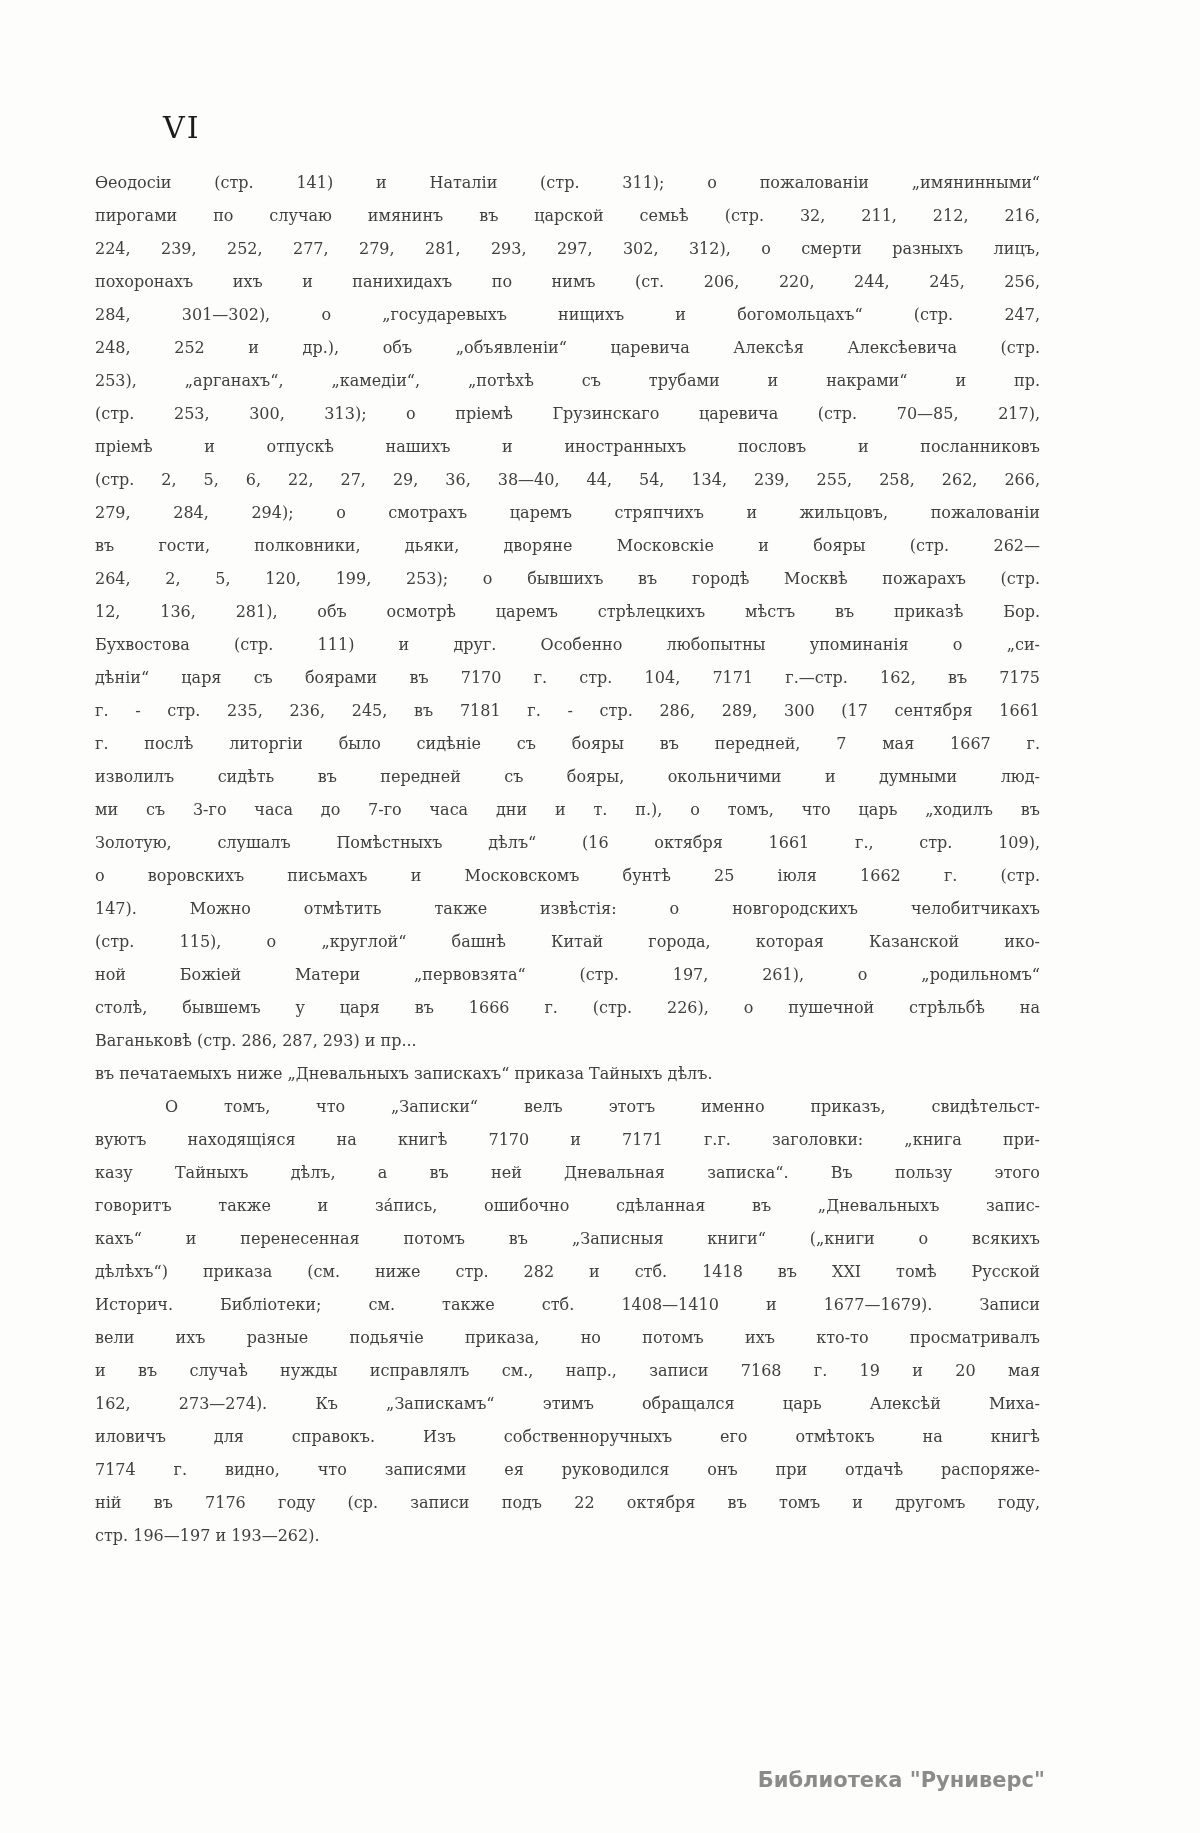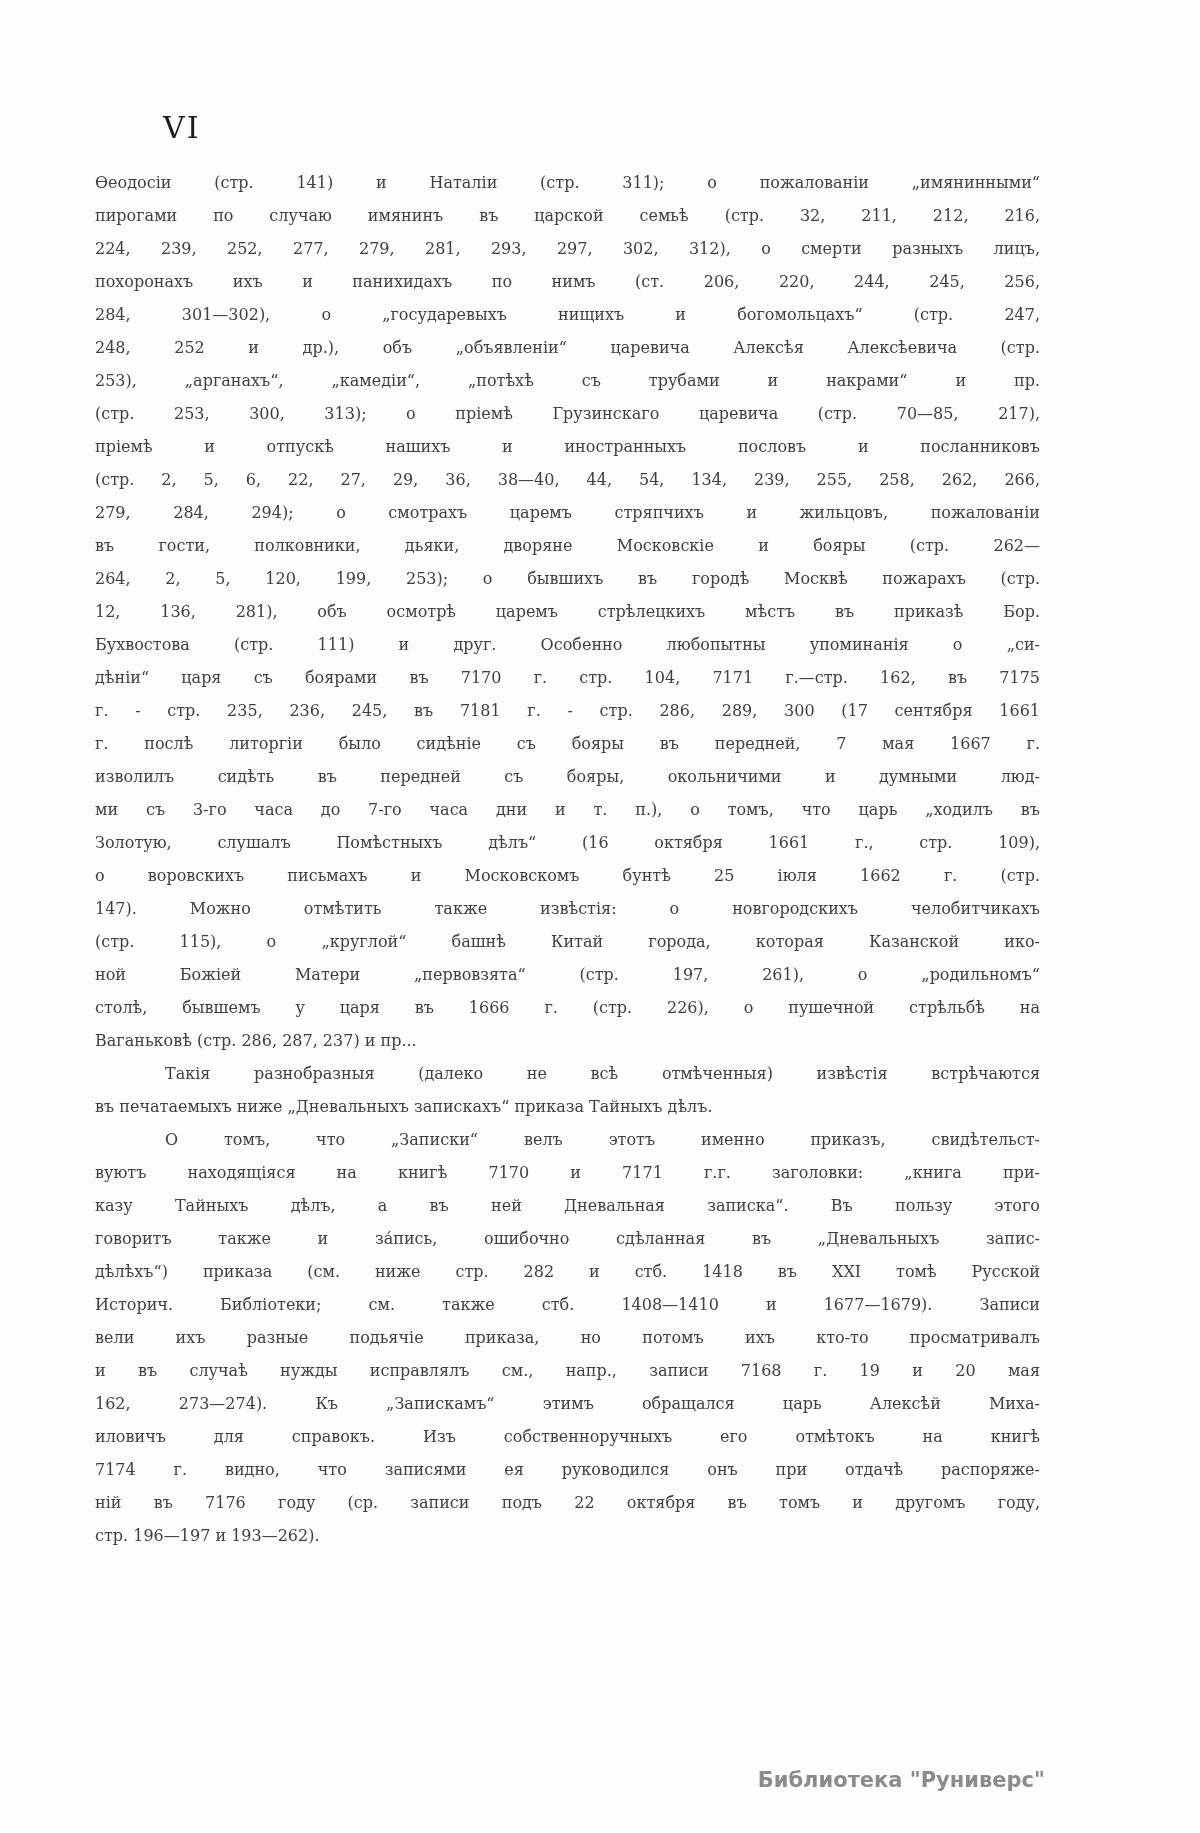--- a/index.html
+++ b/index.html
@@ -79,27 +79,27 @@
       <div class="line">г. - стр. 235, 236, 245, въ 7181 г. - стр. 286, 289, 300 (17 сентября 1661</div>
       <div class="line">г. послѣ литоргіи было сидѣніе съ бояры въ передней, 7 мая 1667 г.</div>
       <div class="line">изволилъ сидѣть въ передней съ бояры, окольничими и думными люд-</div>
       <div class="line">ми съ 3-го часа до 7-го часа дни и т. п.), о томъ, что царь „ходилъ въ</div>
       <div class="line">Золотую, слушалъ Помѣстныхъ дѣлъ“ (16 октября 1661 г., стр. 109),</div>
       <div class="line">о воровскихъ письмахъ и Московскомъ бунтѣ 25 іюля 1662 г. (стр.</div>
       <div class="line">147).  Можно отмѣтить также извѣстія: о новгородскихъ челобитчикахъ</div>
       <div class="line">(стр. 115), о „круглой“ башнѣ Китай города, которая Казанской ико-</div>
       <div class="line">ной Божіей Матери „первовзята“ (стр. 197, 261), о „родильномъ“</div>
       <div class="line">столѣ, бывшемъ у царя въ 1666 г. (стр. 226), о пушечной стрѣльбѣ на</div>
-      <div class="line para-end">Ваганьковѣ (стр. 286, 287, 237) и пр...</div>
-      <div class="line indent">Такія разнобразныя (далеко не всѣ отмѣченныя) извѣстія встрѣчаются</div>
+      <div class="line para-end">Ваганьковѣ (стр. 286, 287, 293) и пр...</div>
       <div class="line para-end">въ печатаемыхъ ниже „Дневальныхъ запискахъ“ приказа Тайныхъ дѣлъ.</div>
       <div class="line indent">О томъ, что „Записки“ велъ этотъ именно приказъ, свидѣтельст-</div>
       <div class="line">вуютъ находящіяся на книгѣ 7170 и 7171 г.г. заголовки: „книга при-</div>
       <div class="line">казу Тайныхъ дѣлъ, а въ ней Дневальная записка“.  Въ пользу этого</div>
       <div class="line">говоритъ также и за́пись, ошибочно сдѣланная въ „Дневальныхъ запис-</div>
+      <div class="line">кахъ“ и перенесенная потомъ въ „Записныя книги“ („книги о всякихъ</div>
       <div class="line">дѣлѣхъ“) приказа (см. ниже стр. 282 и стб. 1418 въ XXI томѣ Русской</div>
       <div class="line">Историч. Библіотеки; см. также стб. 1408—1410 и 1677—1679). Записи</div>
       <div class="line">вели ихъ разные подьячіе приказа, но потомъ ихъ кто-то просматривалъ</div>
       <div class="line">и въ случаѣ нужды исправлялъ см., напр., записи 7168 г. 19 и 20 мая</div>
       <div class="line">162, 273—274).  Къ „Запискамъ“ этимъ обращался царь Алексѣй Миха-</div>
       <div class="line">иловичъ для справокъ.  Изъ собственноручныхъ его отмѣтокъ на книгѣ</div>
       <div class="line">7174 г. видно, что записями ея руководился онъ при отдачѣ распоряже-</div>
       <div class="line">ній въ 7176 году (ср. записи подъ 22 октября въ томъ и другомъ году,</div>
       <div class="line para-end">стр. 196—197 и 193—262).</div>
     </div>

